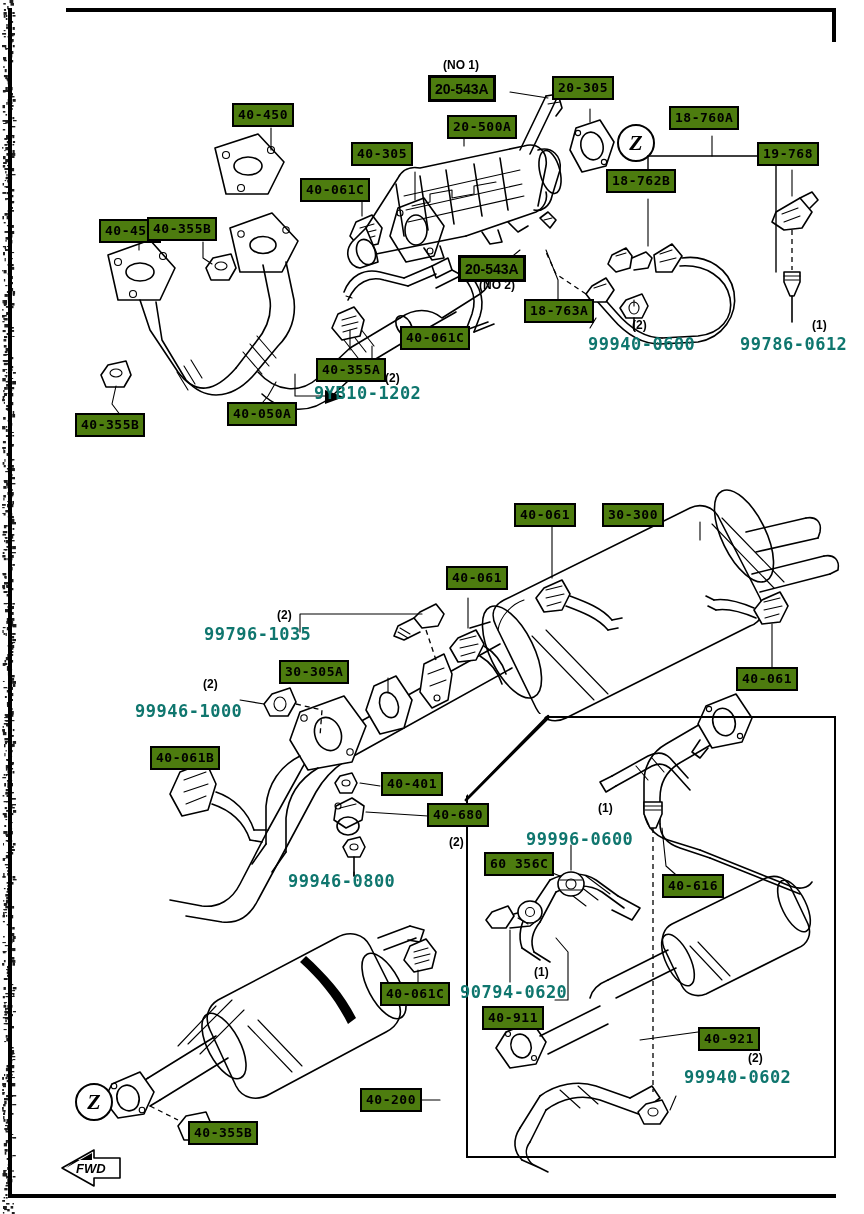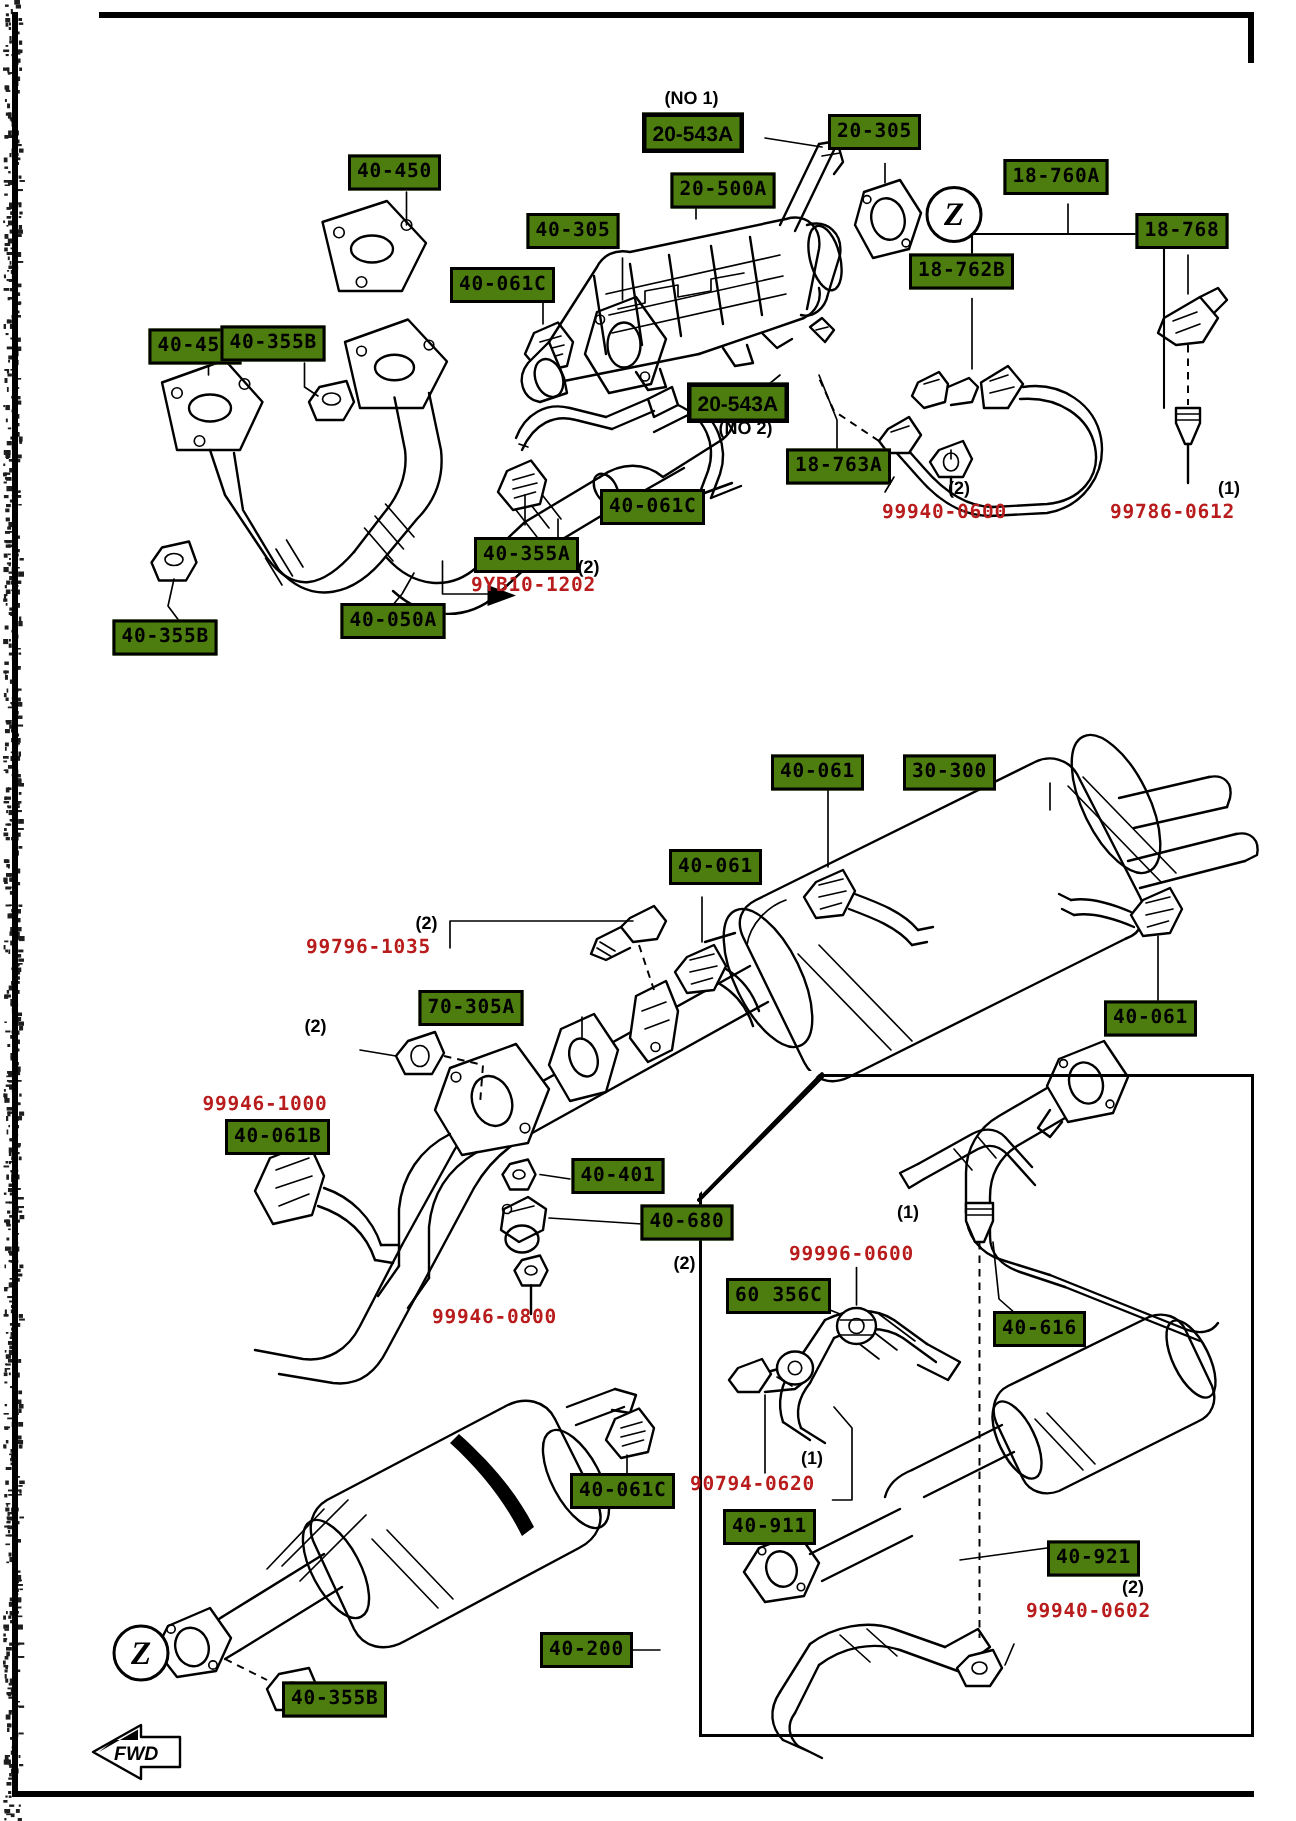--- a/index.html
+++ b/index.html
@@ -14,22 +14,22 @@
   .speckle{position:absolute;right:2px;top:0;width:16px;height:1214px;opacity:.88;}
 
   
   .pbox{position:absolute;border:2px solid #000;background:#4d7c0f;
         font-family:"DejaVu Sans Mono",monospace;font-size:13px;font-weight:700;
         letter-spacing:.5px;padding:3px 4px 2px;white-space:nowrap;line-height:1.15;
         color:#000;text-align:right;}
   .pbox.bold{font-family:"Liberation Sans",sans-serif;font-size:14px;
              font-weight:700;letter-spacing:0;border-width:3px;}
   
-  .pnum{position:absolute;font-family:"DejaVu Sans Mono",monospace;font-size:13px;
-        font-weight:700;letter-spacing:.5px;white-space:nowrap;color:#b91c1c;line-height:1.15;}
+  .pnum{position:absolute;font-family:"DejaVu Sans Mono",monospace;font-size:17px;
+        font-weight:700;letter-spacing:.5px;white-space:nowrap;color:#0f766e;line-height:1.15;}
   .qty{position:absolute;font-family:"Liberation Sans",sans-serif;font-size:12px;
        font-weight:700;white-space:nowrap;color:#000;}
   .note{position:absolute;font-family:"Liberation Sans",sans-serif;font-size:12px;
         font-weight:700;white-space:nowrap;color:#000;}
 
   svg{position:absolute;left:0;top:0;overflow:visible;}
   .art{fill:none;stroke:#000;stroke-width:1.6;stroke-linejoin:round;stroke-linecap:round;}
   .art-thin{fill:none;stroke:#000;stroke-width:1.1;stroke-linejoin:round;stroke-linecap:round;}
   .art-fill{fill:#fff;stroke:#000;stroke-width:1.6;stroke-linejoin:round;}
   .art-dash{fill:none;stroke:#000;stroke-width:1.3;stroke-dasharray:5 4;}
@@ -1349,41 +1349,41 @@
   <div class="note" style="left:443px;top:58px;text-align:center;">(NO 1)</div>
   <div class="pbox bold" style="left:428px;top:75px;">20-543A</div>
   <div class="pbox" style="left:447px;top:115px;">20-500A</div>
   <div class="pbox bold" style="left:458px;top:255px;">20-543A</div>
   <div class="note" style="left:479px;top:278px;">(NO 2)</div>
   <div class="pbox" style="left:552px;top:76px;">20-305</div>
 
   <div class="pbox" style="left:669px;top:106px;">18-760A</div>
   <div class="pbox" style="left:606px;top:169px;">18-762B</div>
   <div class="pbox" style="left:524px;top:299px;">18-763A</div>
-  <div class="pbox" style="left:757px;top:142px;">18-768</div>
+  <div class="pbox" style="left:757px;top:142px;">19-768</div>
   <div class="pnum" style="left:588px;top:335px;">99940-0600</div>
   <div class="qty" style="left:632px;top:318px;">(2)</div>
   <div class="pnum" style="left:740px;top:335px;">99786-0612</div>
   <div class="qty" style="left:812px;top:318px;">(1)</div>
 
   <div class="pbox" style="left:514px;top:503px;">40-061</div>
   <div class="pbox" style="left:602px;top:503px;">30-300</div>
   <div class="pbox" style="left:446px;top:566px;">40-061</div>
   <div class="pbox" style="left:736px;top:667px;">40-061</div>
 
   <div class="pbox" style="left:150px;top:729px;margin-top:17px;">40-061B</div>
-  <div class="pbox" style="left:279px;top:660px;">70-305A</div>
+  <div class="pbox" style="left:279px;top:660px;">30-305A</div>
   <div class="pbox" style="left:381px;top:772px;">40-401</div>
   <div class="pbox" style="left:427px;top:803px;">40-680</div>
   <div class="pbox" style="left:380px;top:982px;">40-061C</div>
   <div class="pbox" style="left:360px;top:1088px;">40-200</div>
   <div class="pbox" style="left:188px;top:1121px;">40-355B</div>
   <div class="pnum" style="left:204px;top:625px;">99796-1035</div>
   <div class="qty" style="left:277px;top:608px;">(2)</div>
-  <div class="pnum" style="left:135px;top:730px;">99946-1000</div>
+  <div class="pnum" style="left:135px;top:702px;">99946-1000</div>
   <div class="qty" style="left:203px;top:677px;">(2)</div>
   <div class="pnum" style="left:288px;top:872px;">99946-0800</div>
   <div class="qty" style="left:449px;top:835px;">(2)</div>
 
   <div class="pbox" style="left:484px;top:852px;">60 356C</div>
   <div class="pbox" style="left:662px;top:874px;">40-616</div>
   <div class="pbox" style="left:482px;top:1006px;">40-911</div>
   <div class="pbox" style="left:698px;top:1027px;">40-921</div>
   <div class="pnum" style="left:526px;top:818px;margin-top:12px;">99996-0600</div>
   <div class="qty" style="left:598px;top:801px;">(1)</div>

